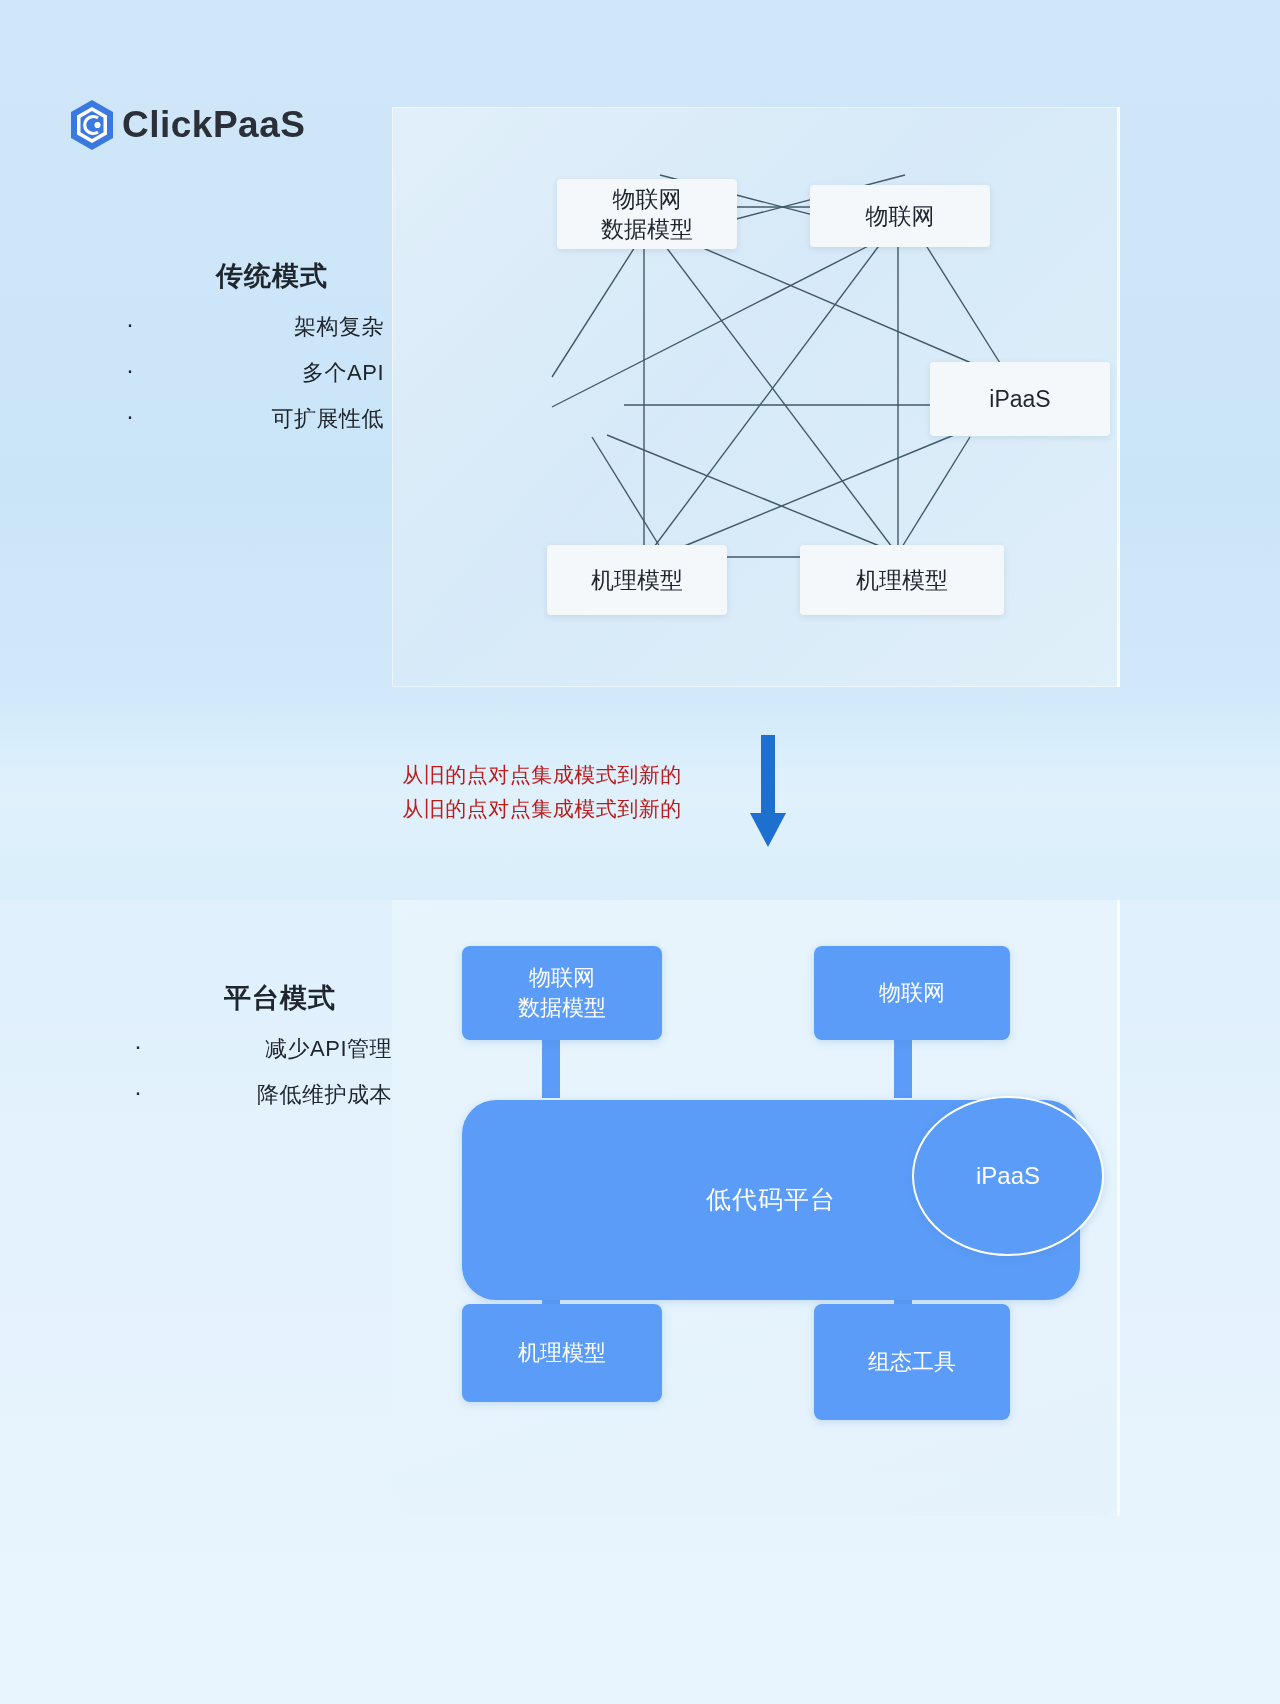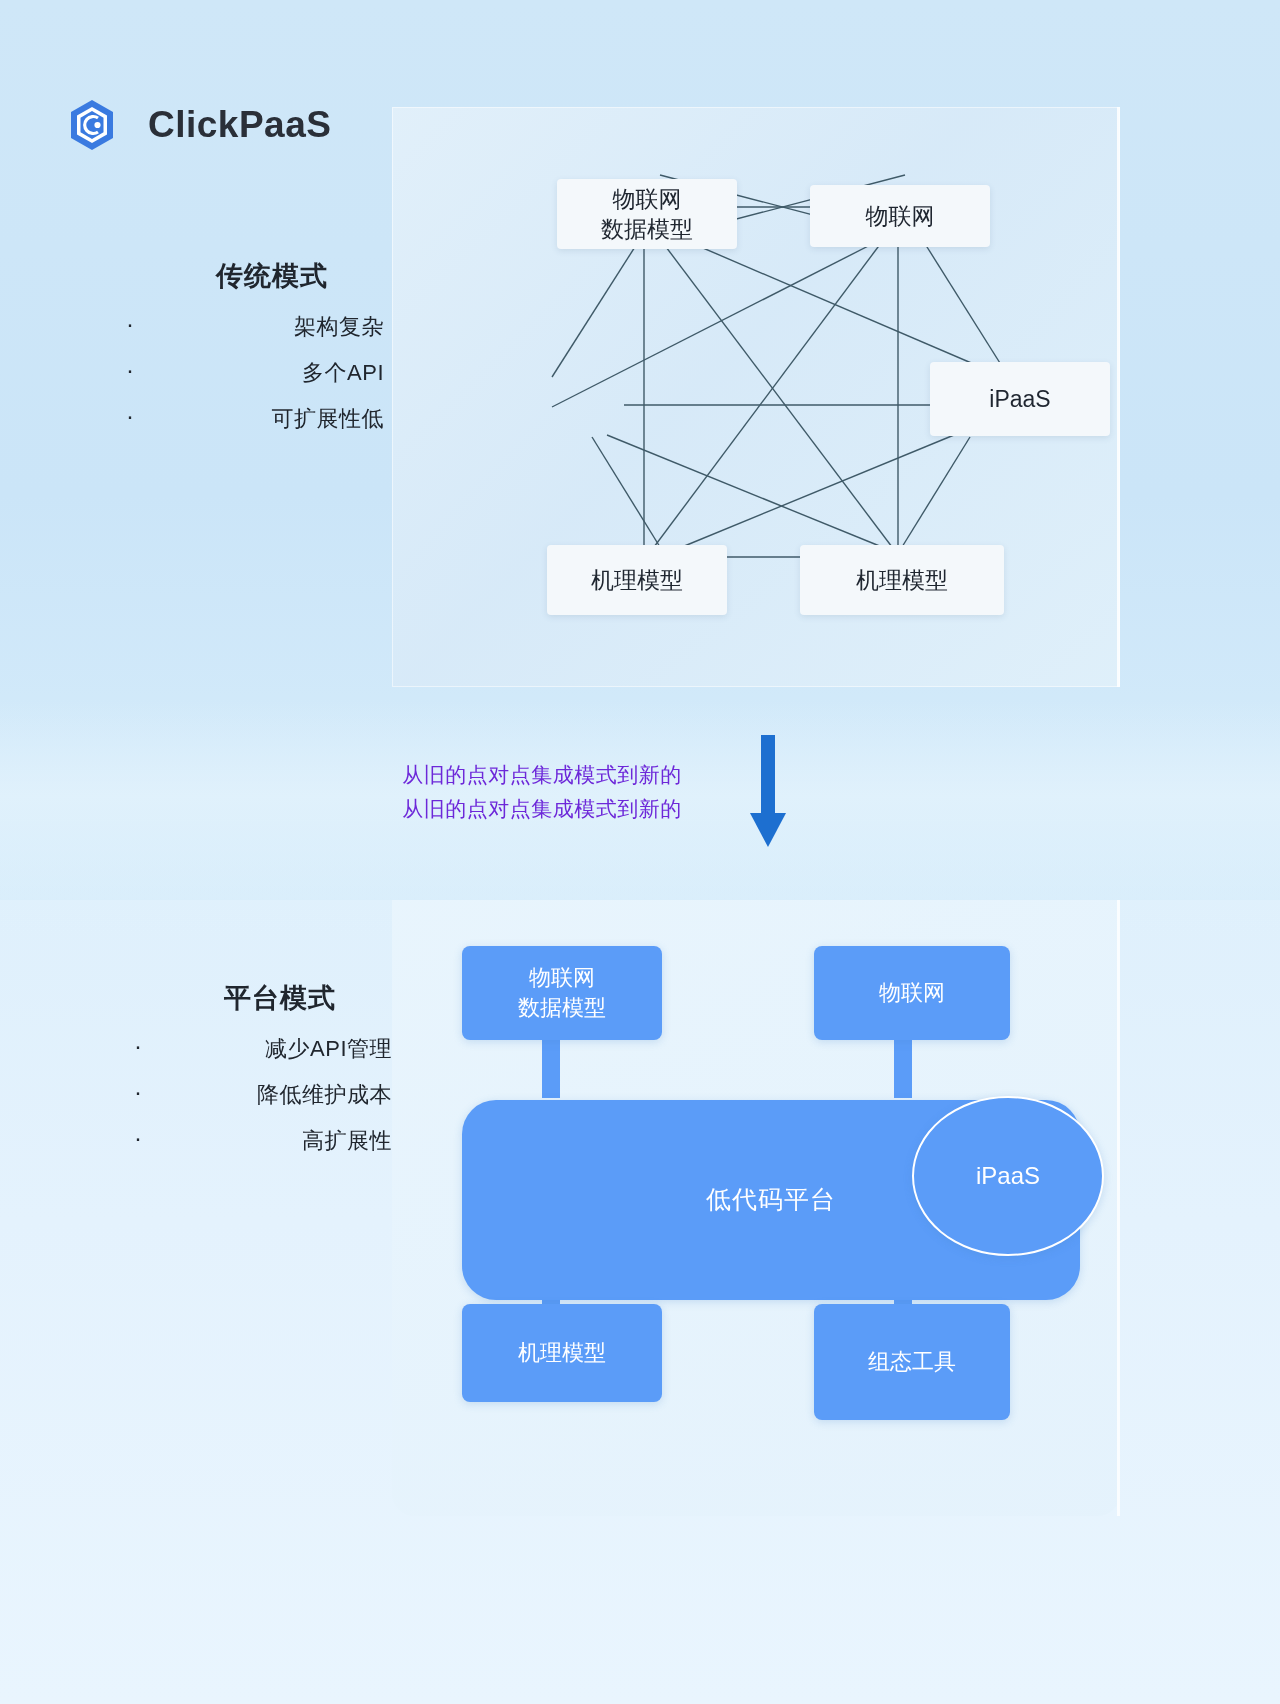--- a/index.html
+++ b/index.html
@@ -34,21 +34,21 @@
     width: 1280px; height: 804px;
     background: linear-gradient(180deg, #dff0fc 0%, #e4f2fd 40%, #e9f5fe 100%);
   }
 
   
   .logo {
     position: absolute;
     left: 68px; top: 98px;
     display: flex;
     align-items: center;
-    gap: 32px;
+    gap: 6px;
   }
   .logo-mark {
     width: 48px; height: 54px;
     position: relative;
   }
   .logo-text {
     font-size: 37px;
     font-weight: bold;
     color: #2a2f38;
     letter-spacing: 0.5px;
@@ -123,21 +123,21 @@
   }
 
   
   .trans-text {
     position: absolute;
     left: 352px; top: 758px;
     width: 380px;
     text-align: center;
     font-size: 21px;
     line-height: 1.6;
-    color: #6d28d9;
+    color: #b91c1c;
     letter-spacing: 0.5px;
   }
   .arrow {
     position: absolute;
     left: 748px; top: 735px;
     width: 40px; height: 118px;
   }
 
   
   .panel-bottom {
@@ -279,21 +279,20 @@
     <rect x="13" y="0" width="14" height="82" fill="#1d6fd0"></rect>
     <polygon points="2,78 38,78 20,112" fill="#1d6fd0"></polygon>
   </svg>
 </div>
 
 <div class="caption bottom">
   <div class="caption-title">平台模式</div>
   <ul class="caption-list">
     <li>减少API管理</li>
     <li>降低维护成本</li>
-    <li>高扩展性</li>
   </ul>
 </div>
 
 <div class="panel-bottom">
   <div class="edge-r"></div>
 
   <div class="connector" style="left:150px; top:138px; width:18px; height:60px;"></div>
   <div class="connector" style="left:502px; top:138px; width:18px; height:60px;"></div>
   <div class="connector" style="left:150px; top:350px; width:18px; height:56px;"></div>
   <div class="connector" style="left:502px; top:350px; width:18px; height:56px;"></div>

